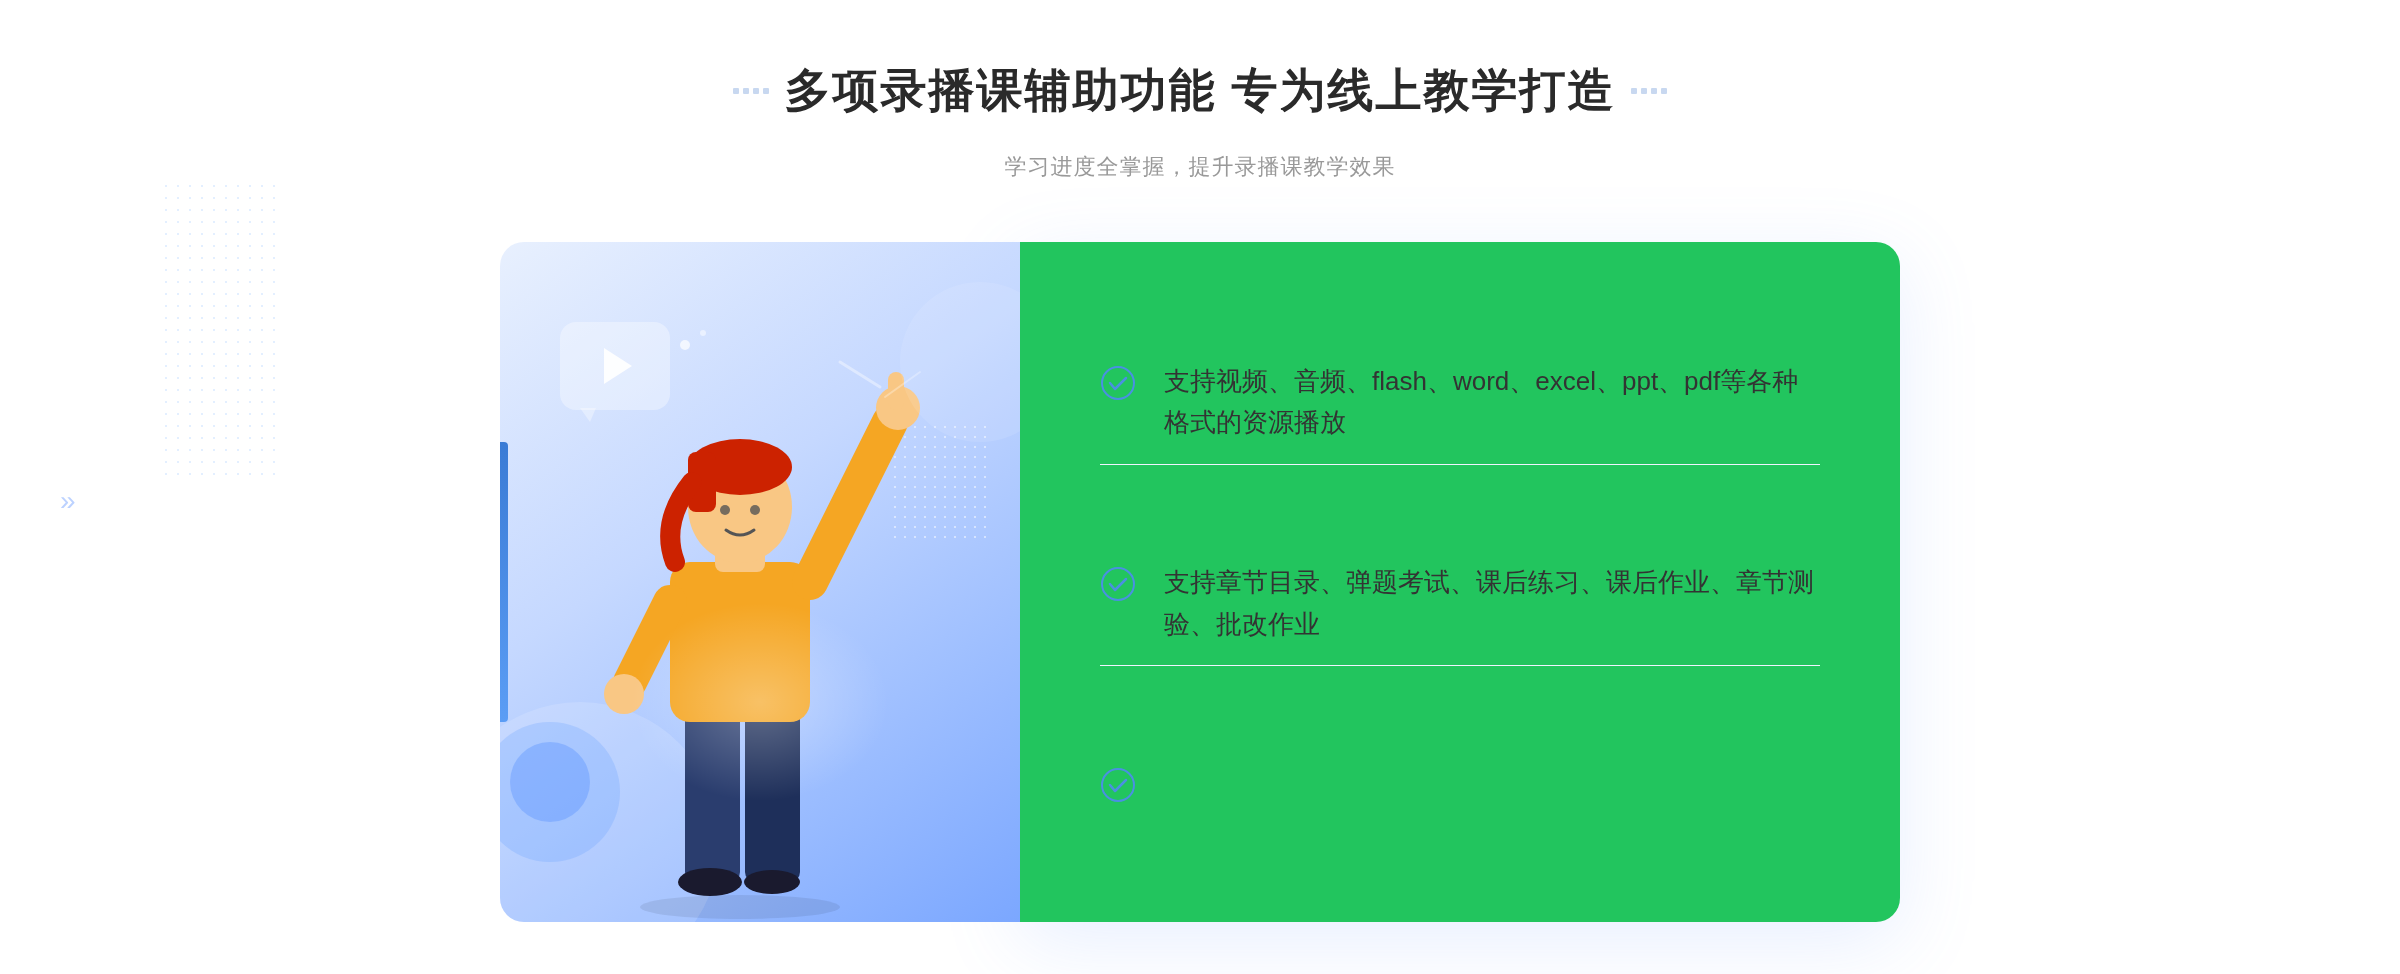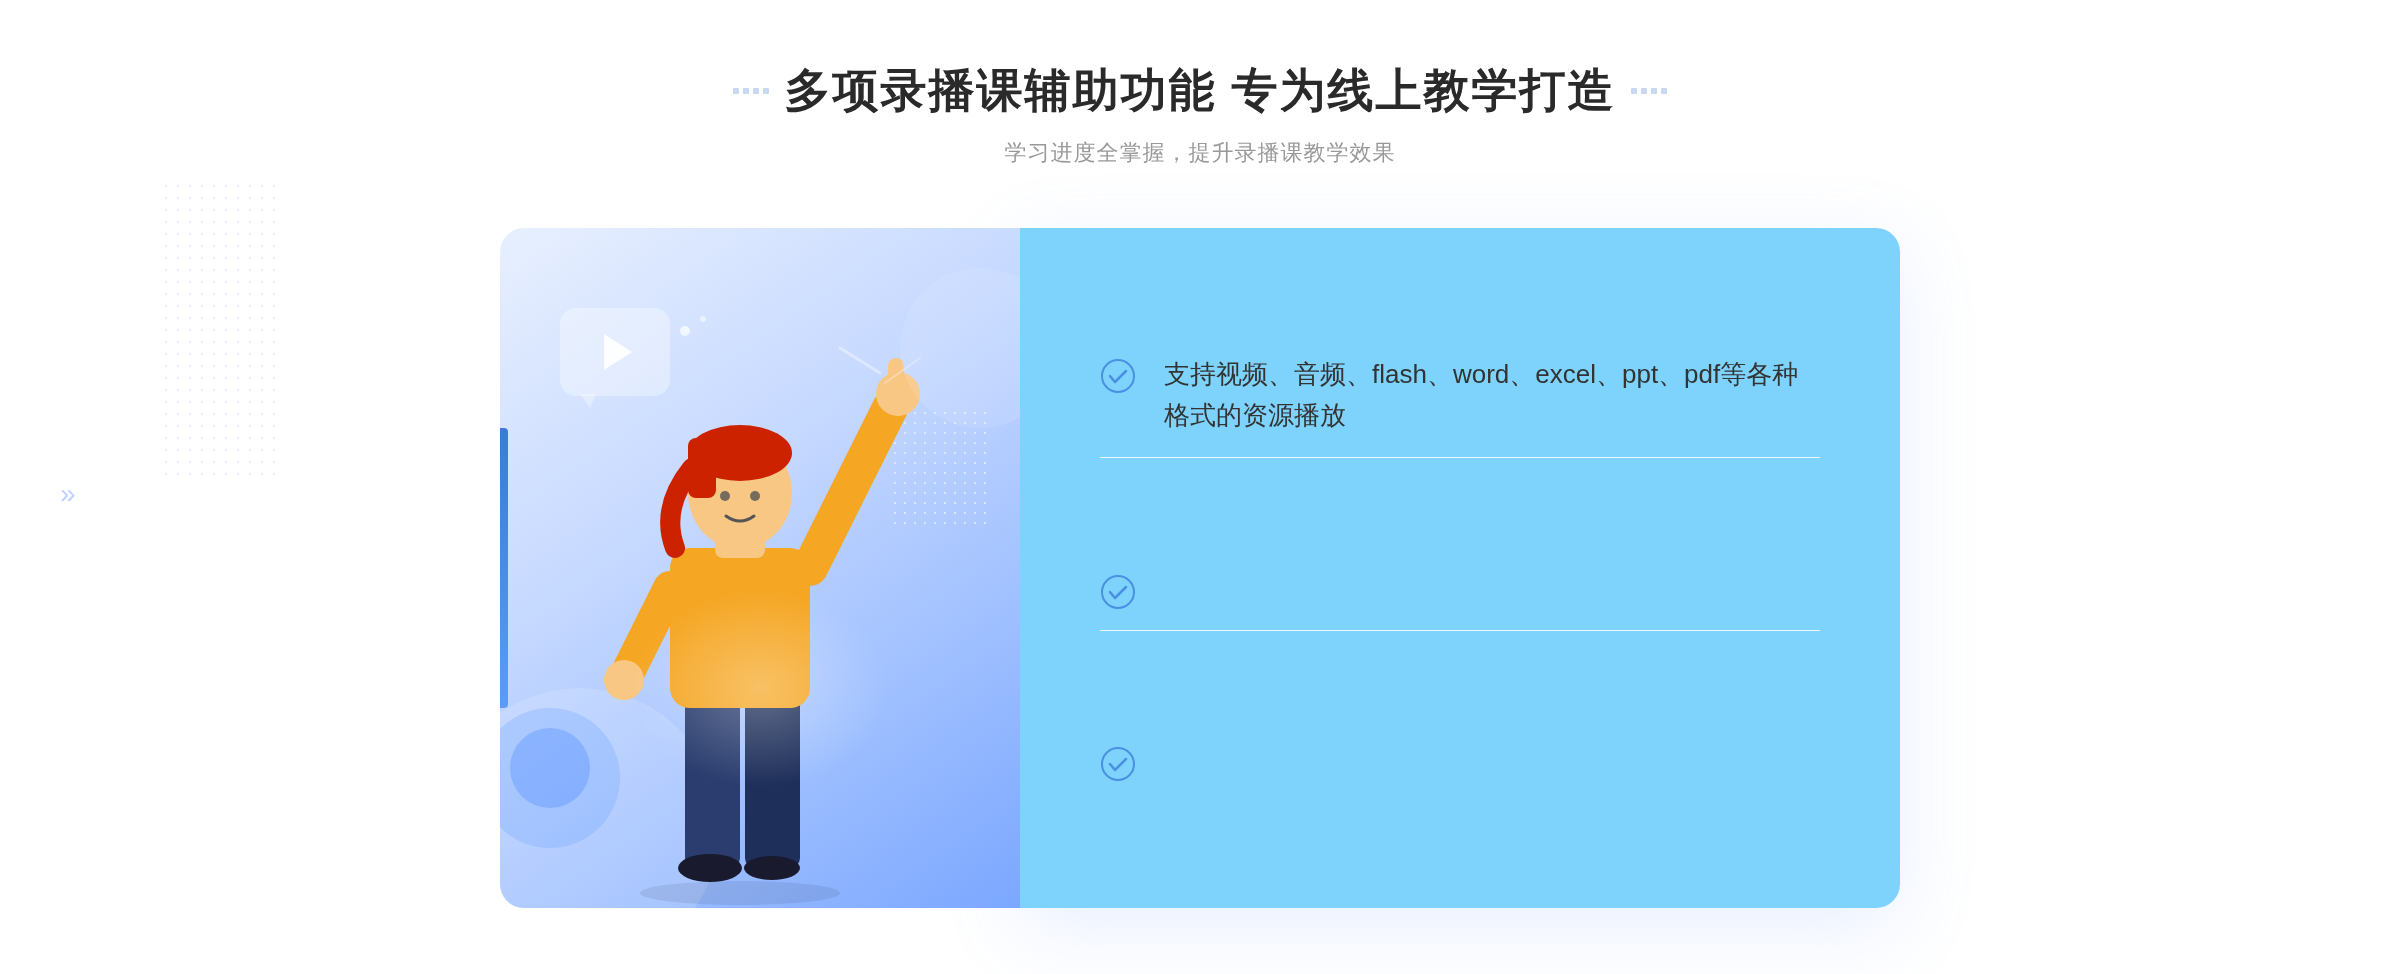--- a/index.html
+++ b/index.html
@@ -47,21 +47,21 @@
       text-align: center;
       margin-bottom: 60px;
       position: relative;
     }
 
     .header-title-row {
       display: flex;
       align-items: center;
       justify-content: center;
       gap: 16px;
-      margin-bottom: 16px;
+      margin-bottom: 30px;
     }
 
     .title-dots {
       display: flex;
       gap: 4px;
       align-items: center;
     }
 
     .title-dot {
       width: 6px;
@@ -211,21 +211,21 @@
       transform: translateY(-50%);
       width: 8px;
       height: 280px;
       background: linear-gradient(to bottom, #3a7bd5, #5b9df5);
       border-radius: 0 4px 4px 0;
     }
 
     
     .features-card {
       flex: 1;
-      background: #7dd3fc;
+      background: #22c55e;
       border-radius: 0 24px 24px 0;
       box-shadow: 0 20px 80px rgba(100, 150, 255, 0.15);
       padding: 60px 80px;
       display: flex;
       flex-direction: column;
       justify-content: space-around;
       min-height: 680px;
     }
 
     .feature-item {
@@ -406,20 +406,21 @@
         <span class="feature-text">支持视频、音频、flash、word、excel、ppt、pdf等各种格式的资源播放</span>
       </div>
 
       <div class="feature-item">
         <div class="check-icon">
           <svg viewBox="0 0 36 36" xmlns="http://www.w3.org/2000/svg">
             <circle cx="18" cy="18" r="16" fill="none" stroke="#4a90e2" stroke-width="2"></circle>
             <polyline points="10,18 15,24 26,13" fill="none" stroke="#4a90e2" stroke-width="2.5" stroke-linecap="round" stroke-linejoin="round"></polyline>
           </svg>
         </div>
+        <span class="feature-text">支持章节目录、弹题考试、课后练习、课后作业、章节测验、批改作业</span>
       </div>
 
 
       <div class="feature-item">
         <div class="check-icon">
           <svg viewBox="0 0 36 36" xmlns="http://www.w3.org/2000/svg">
             <circle cx="18" cy="18" r="16" fill="none" stroke="#4a90e2" stroke-width="2"></circle>
             <polyline points="10,18 15,24 26,13" fill="none" stroke="#4a90e2" stroke-width="2.5" stroke-linecap="round" stroke-linejoin="round"></polyline>
           </svg>
         </div>

